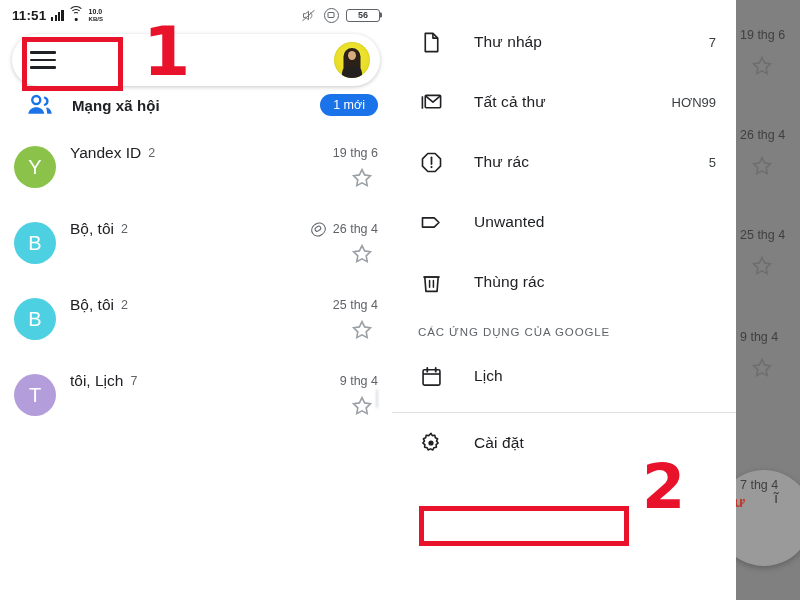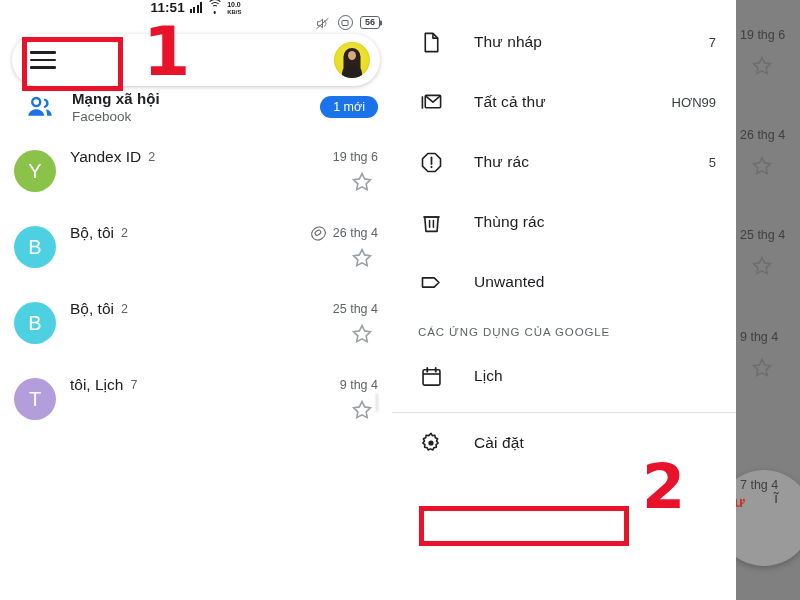--- a/index.html
+++ b/index.html
@@ -23,21 +23,20 @@
     background: #ffffff;
     overflow: hidden;
   }
   .statusbar {
     position: relative;
     height: 30px;
     display: flex;
     align-items: center;
     padding: 0 12px;
     color: #202124;
-    flex-direction: column;
   }
   .sb-left { display: flex; align-items: center; gap: 5px; }
   .sb-time { font-size: 13.5px; font-weight: 600; letter-spacing: .1px; color: #1b1b1b;}
   .sb-right { margin-left: auto; display: flex; align-items: center; gap: 7px; }
   .bars { display: flex; align-items: flex-end; gap: 1.2px; height: 11px;}
   .bars i { display:block; width: 2.2px; background:#1b1b1b; }
   .bars i:nth-child(1){height:4px}
   .bars i:nth-child(2){height:6px}
   .bars i:nth-child(3){height:8.5px}
   .bars i:nth-child(4){height:11px}
@@ -63,21 +62,21 @@
     position: relative;
   }
   .lock-ic::after {
     content:""; position:absolute; left:50%; top:50%;
     transform: translate(-50%,-50%);
     width:5px;height:4px;border:1.3px solid #5f6368; border-radius:1px;
   }
   .batt {
     border: 1.4px solid #5f6368; border-radius: 3px;
     font-size: 9px; font-weight: 700; color: #3c4043;
-    padding: 0px 4px; line-height: 11px; position: relative;
+    padding: 0px 11px; line-height: 11px; position: relative;
   }
   .batt::after{
     content:""; position:absolute; right:-3px; top:50%; transform:translateY(-50%);
     width:2px;height:5px;background:#5f6368;border-radius:0 1px 1px 0;
   }
 
   
   .appbar-wrap { padding: 4px 12px 0 12px; }
   .appbar {
     height: 52px;
@@ -338,36 +337,36 @@
               <circle cx="12" cy="16.8" r="1.1" fill="#202124"></circle>
             </svg>
         </span>
         <span class="dr-label">Thư rác</span>
         <span class="dr-count">5</span>
       </div>
 
       <div class="dr-item">
         <span class="dr-ic">
           <svg viewBox="0 0 24 24" width="23" height="23">
+              <path d="M2.6 7.2h12.2l5 4.8-5 4.8H2.6z" fill="none" stroke="#202124" stroke-width="1.7" stroke-linejoin="round"></path>
+            </svg>
+        </span>
+        <span class="dr-label">Unwanted</span>
+        <span class="dr-count"></span>
+      </div>
+
+      <div class="dr-item">
+        <span class="dr-ic">
+          <svg viewBox="0 0 24 24" width="23" height="23">
               <path d="M5 6.2h14l-1.2 15H6.2z" fill="none" stroke="#202124" stroke-width="1.7" stroke-linejoin="round"></path>
               <path d="M4 6.2h16" stroke="#202124" stroke-width="1.7" stroke-linecap="round"></path>
               <path d="M10 10v7M14 10v7" stroke="#202124" stroke-width="1.6" stroke-linecap="round"></path>
             </svg>
         </span>
         <span class="dr-label">Thùng rác</span>
-        <span class="dr-count"></span>
-      </div>
-
-      <div class="dr-item">
-        <span class="dr-ic">
-          <svg viewBox="0 0 24 24" width="23" height="23">
-              <path d="M2.6 7.2h12.2l5 4.8-5 4.8H2.6z" fill="none" stroke="#202124" stroke-width="1.7" stroke-linejoin="round"></path>
-            </svg>
-        </span>
-        <span class="dr-label">Unwanted</span>
         <span class="dr-count"></span>
       </div>
 
       <div class="dr-section">CÁC ỨNG DỤNG CỦA GOOGLE</div>
 
       <div class="dr-item">
         <span class="dr-ic">
           <svg viewBox="0 0 24 24" width="23" height="23">
               <rect x="3.2" y="5" width="17.6" height="16" rx="1.4" fill="none" stroke="#202124" stroke-width="1.7"></rect>
               <path d="M3.2 9.4h17.6" stroke="#202124" stroke-width="1.7"></path>
@@ -454,21 +453,20 @@
       <span class="social-ic">
         <svg viewBox="0 0 24 24" width="30" height="30">
             <circle cx="9" cy="8" r="3.2" fill="none" stroke="#1a73e8" stroke-width="1.9"></circle>
             <path d="M2.6 19c.6-3.4 3.2-5.2 6.4-5.2s5.8 1.8 6.4 5.2z" fill="#1a73e8"></path>
             <path d="M16 6.2a3 3 0 010 5.6" fill="none" stroke="#1a73e8" stroke-width="1.9" stroke-linecap="round"></path>
             <path d="M17 13.8c2.3.4 3.9 2 4.4 5.2h-3.6" fill="#1a73e8"></path>
           </svg>
       </span>
       <span class="social-text">
         <div class="social-title">Mạng xã hội</div>
-        <div class="social-sub">Facebook</div>
       </span>
       <span class="badge-new">1 mới</span>
     </div>
 
     <div class="mail-row">
       <span class="mrow-avatar" style="background:#8bc34a;">Y</span>
       <span class="mrow-body">
         <span class="mrow-top">
           <span class="mrow-sender">Yandex ID</span>
           <span class="mrow-count">2</span>

